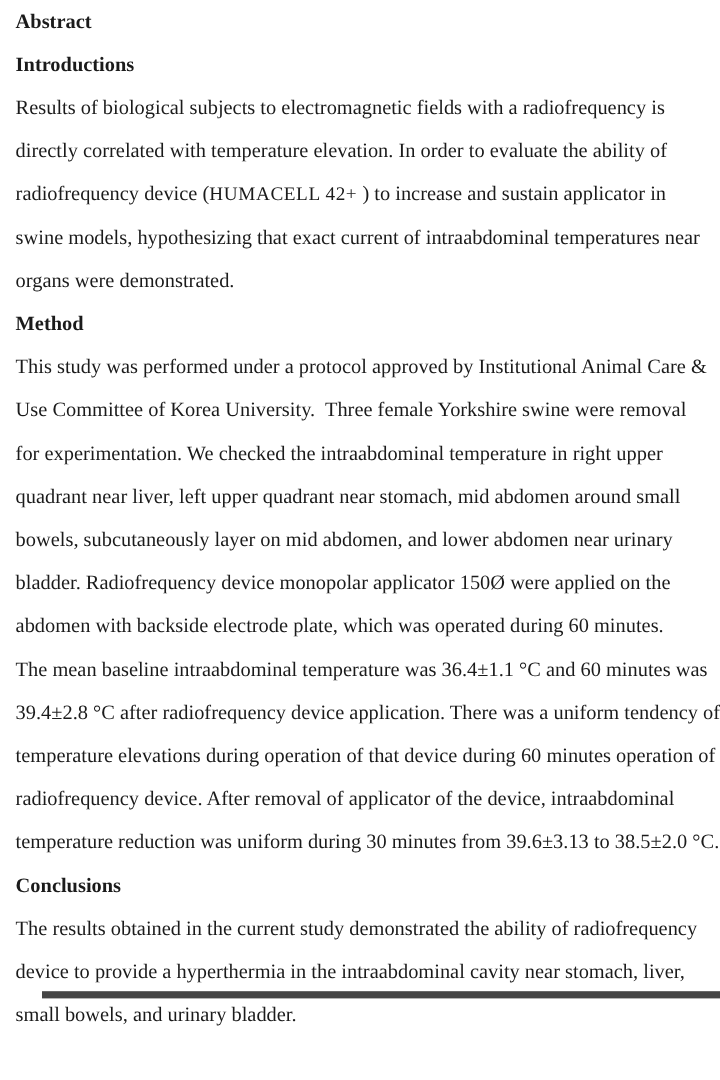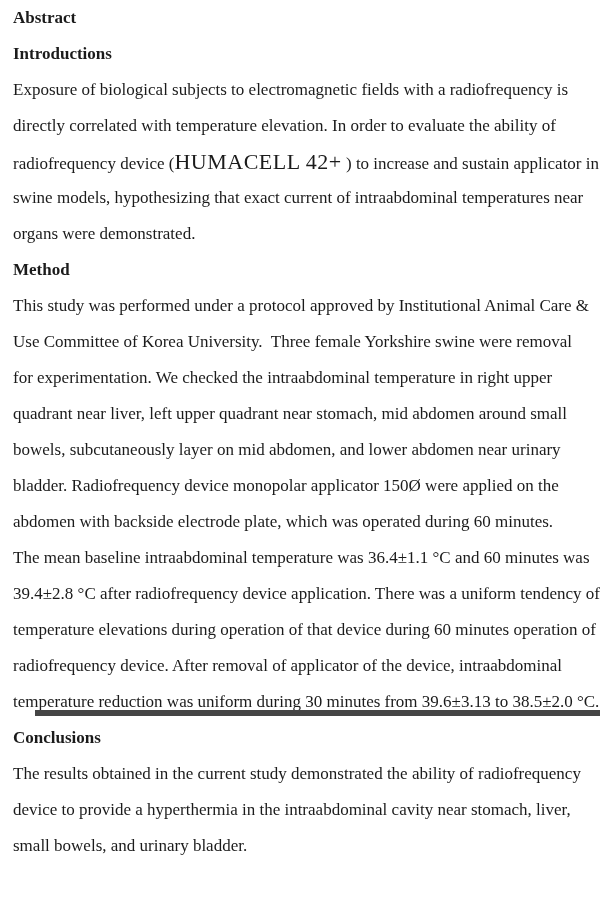--- a/index.html
+++ b/index.html
@@ -6,21 +6,21 @@
     margin: 0;
     padding: 0;
     width: 600px;
     height: 900px;
     background: #ffffff;
     overflow: hidden;
   }
   .page {
     position: relative;
     width: 600px;
-    height: 716px;
+    height: 832px;
     background: #ffffff;
     font-family: "Liberation Serif", "DejaVu Serif", serif;
     font-size: 17px;
     color: #1b1b1b;
   }
   .doc {
     position: absolute;
     top: 0;
     left: 13px;
     right: 0;
@@ -28,40 +28,40 @@
   .line {
     height: 36px;
     line-height: 36px;
     white-space: pre;
     font-weight: normal;
   }
   .line.bold {
     font-weight: bold;
   }
   .brand {
-    font-size: 22px;
+    font-size: 16px;
     letter-spacing: 0.5px;
   }
   .cutoff-bar {
     position: absolute;
     left: 35px;
     right: 0;
     bottom: 0;
     height: 6px;
     background: #454545;
   }
 </style>
 </head>
 <body>
 
 <div class="page">
   <div class="doc">
     <div class="line bold">Abstract</div>
     <div class="line bold">Introductions</div>
-    <div class="line">Exposure of biological subjects to electromagnetic fields with a radiofrequency is</div>
+    <div class="line">Results of biological subjects to electromagnetic fields with a radiofrequency is</div>
     <div class="line">directly correlated with temperature elevation. In order to evaluate the ability of</div>
     <div class="line"><span>radiofrequency device (</span><span class="brand">HUMACELL 42+</span><span> ) to increase and sustain applicator in</span></div>
     <div class="line">swine models, hypothesizing that exact current of intraabdominal temperatures near</div>
     <div class="line">organs were demonstrated.</div>
     <div class="line bold">Method</div>
     <div class="line">This study was performed under a protocol approved by Institutional Animal Care &amp;</div>
     <div class="line">Use Committee of Korea University.  Three female Yorkshire swine were removal</div>
     <div class="line">for experimentation. We checked the intraabdominal temperature in right upper</div>
     <div class="line">quadrant near liver, left upper quadrant near stomach, mid abdomen around small</div>
     <div class="line">bowels, subcutaneously layer on mid abdomen, and lower abdomen near urinary</div>

